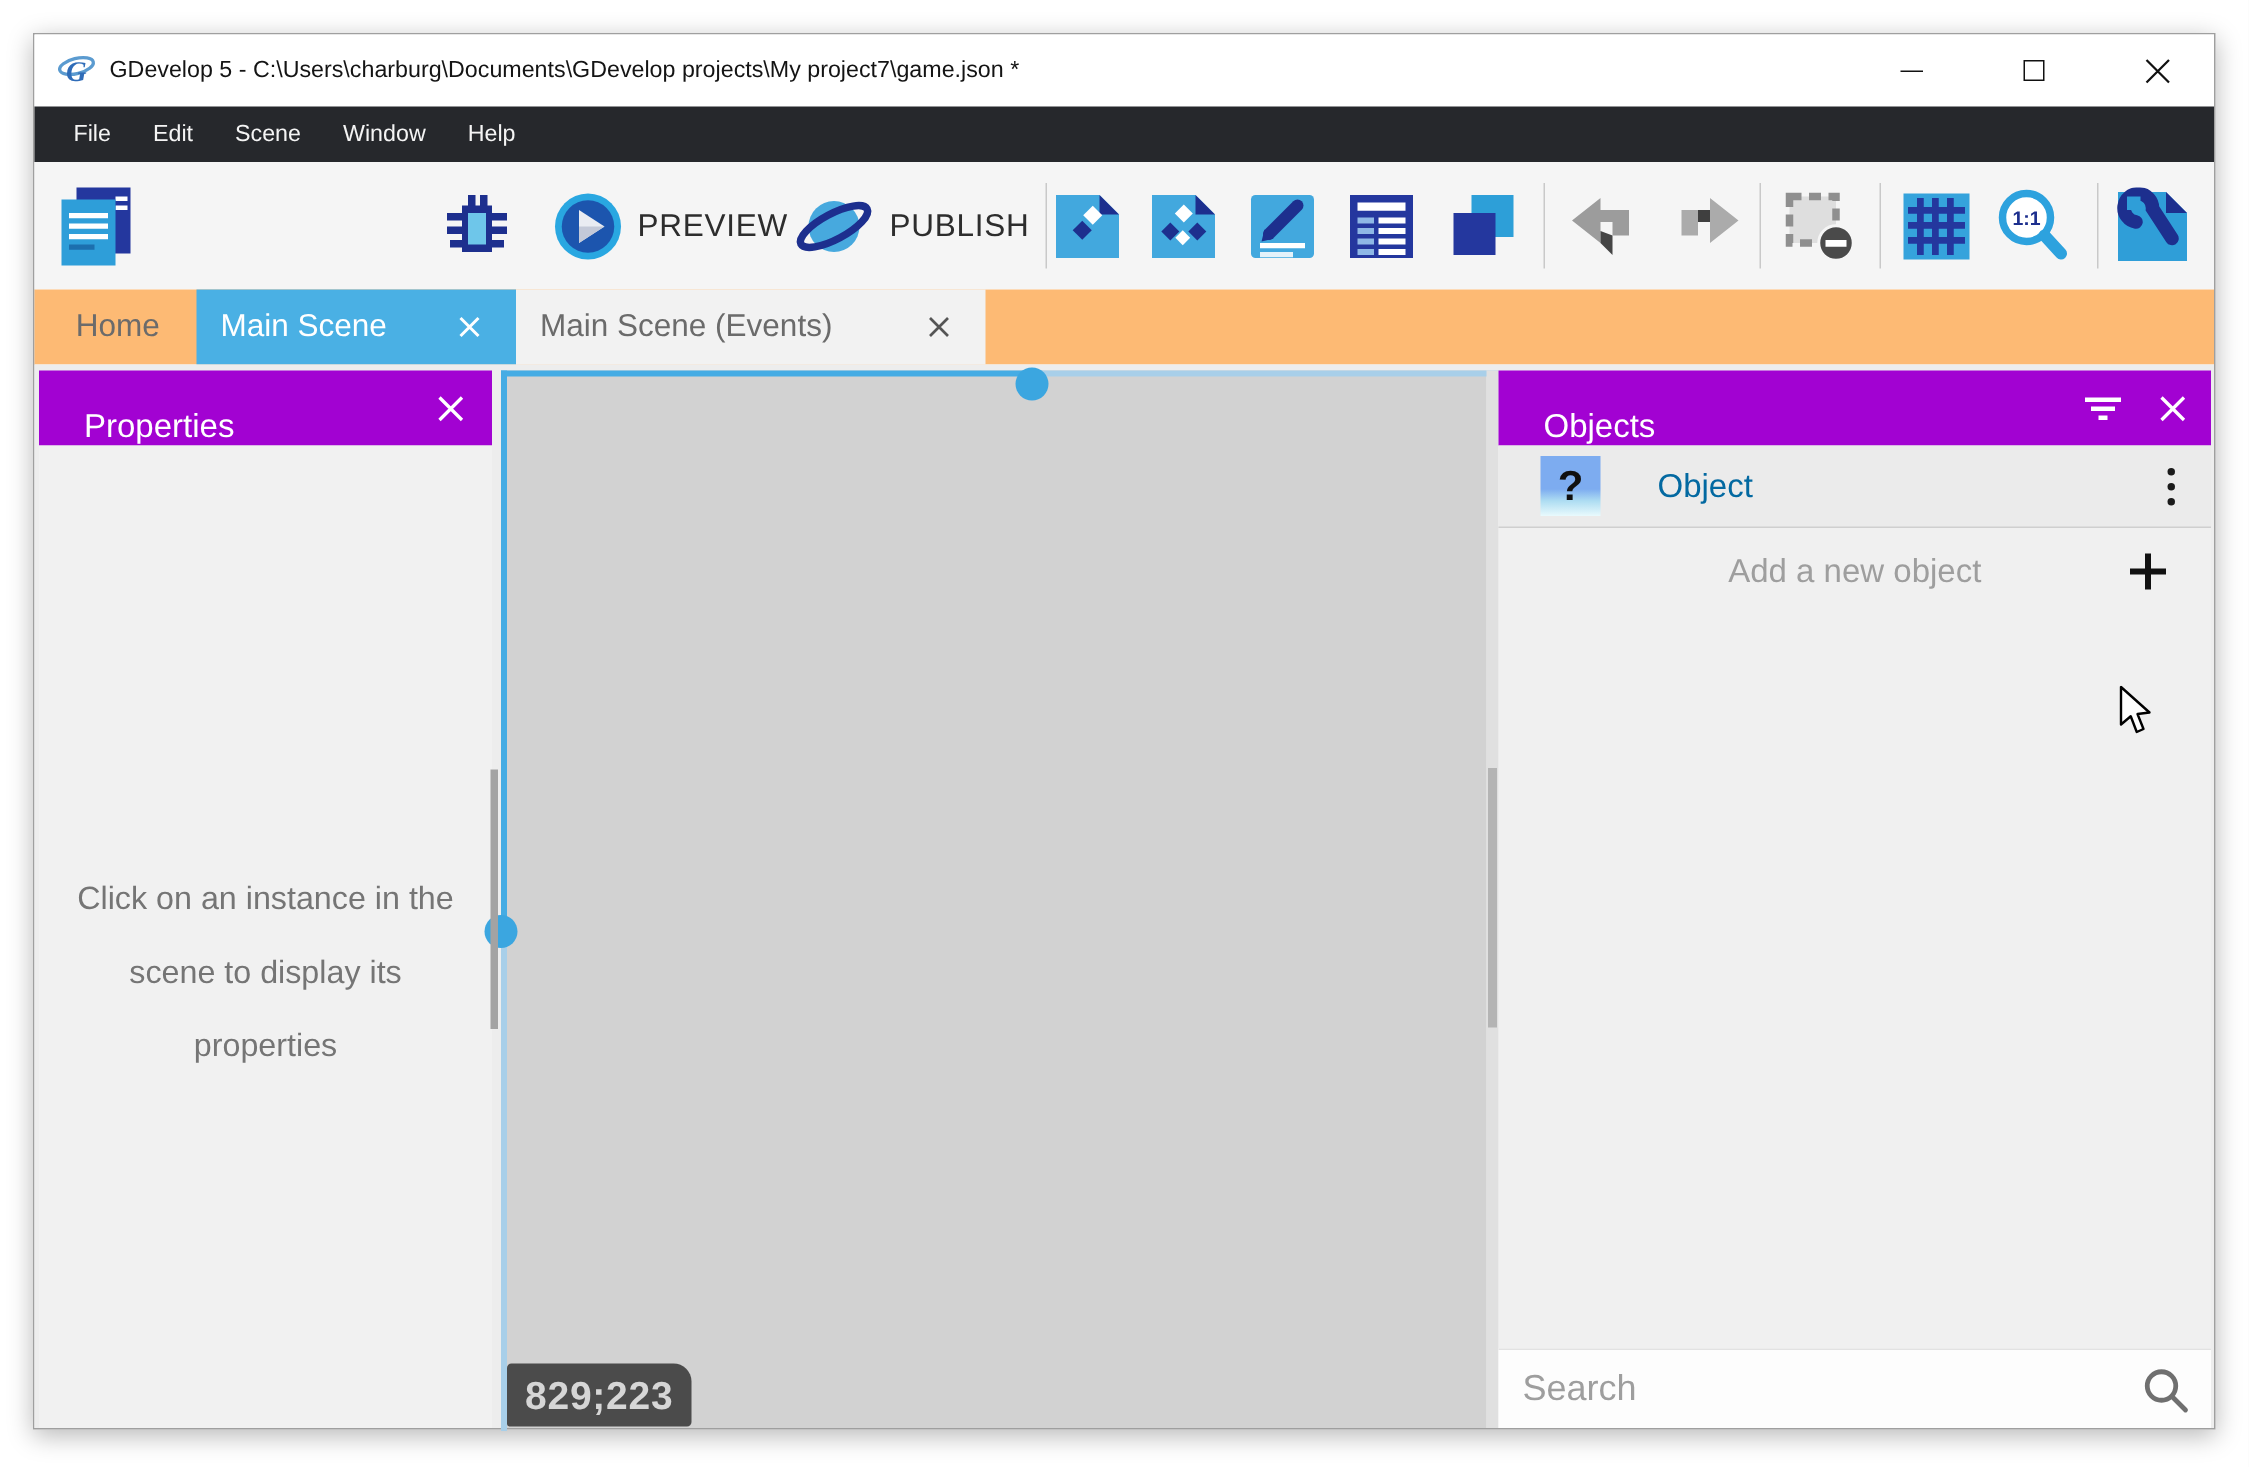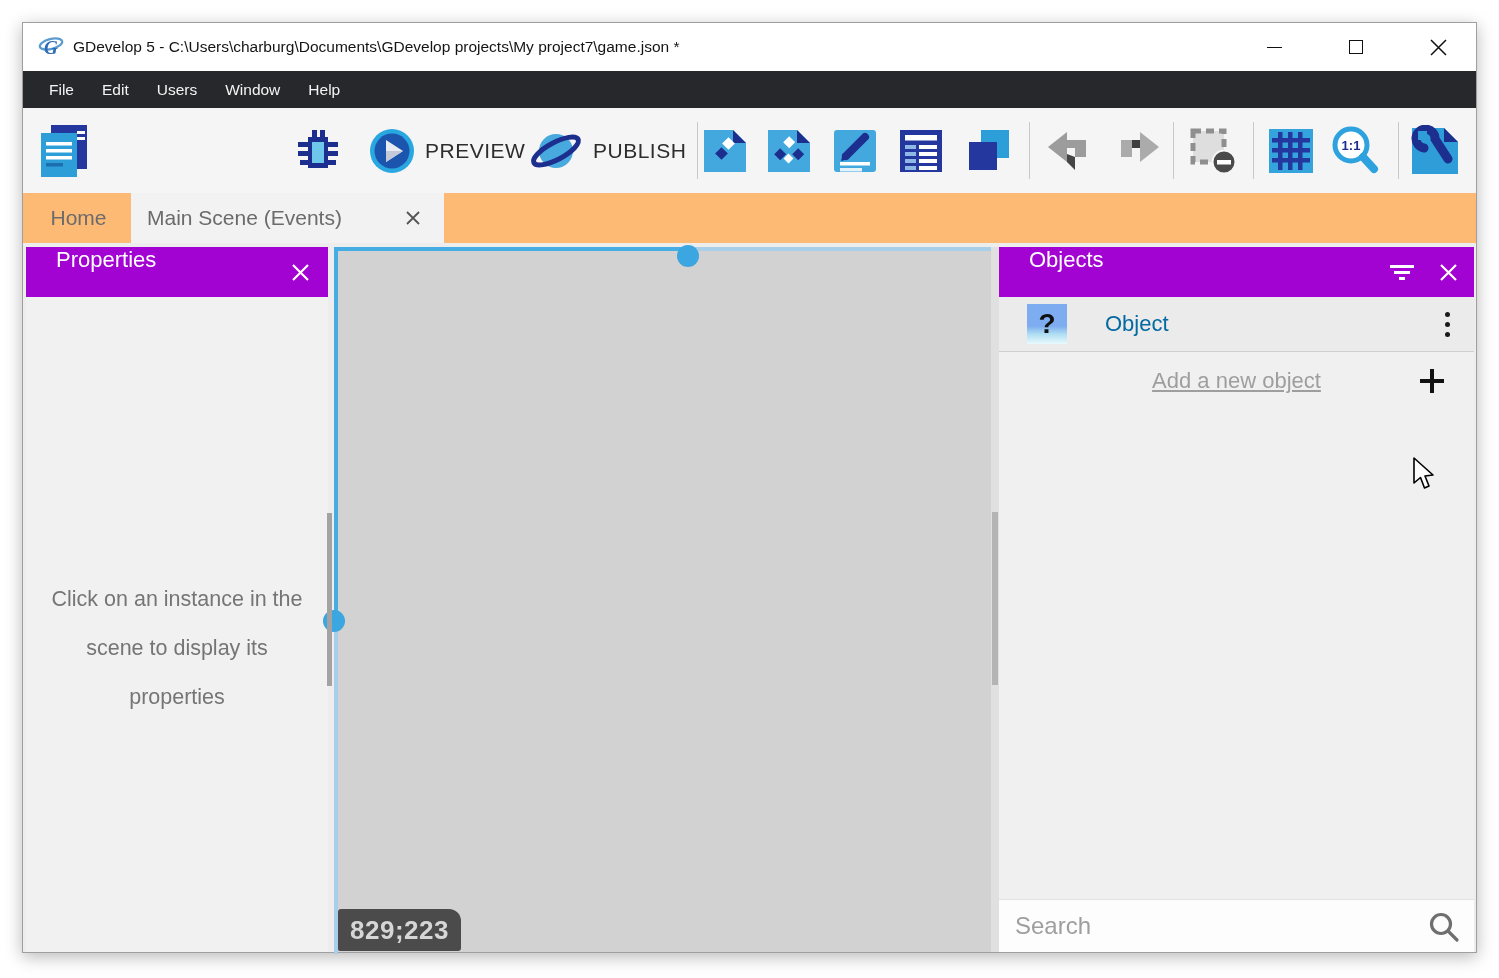--- a/index.html
+++ b/index.html
@@ -42,21 +42,21 @@
   .tab-active { width:213px; background:#4ab0e4; color:#fff; padding:0 20px 0 16px;
                 justify-content:space-between; }
   .tab-events { width:313px; background:#f2f2f2; padding:0 20px 0 16px;
                 justify-content:space-between; }
   .tab-close { display:flex; align-items:center; justify-content:center; width:22px; height:22px; }
 
   
   .content { position:absolute; left:0; top:220px; right:0; bottom:0; background:#ededed; }
 
   .panel-header { position:absolute; left:0; top:0; right:0; height:50px; background:#a202d2;
-                  display:flex; align-items:flex-start; }
+                  display:flex; align-items:flex-end; }
   .panel-title { color:#fff; font-size:22px; margin-left:30px; }
   .hdr-btn { position:absolute; top:0; height:50px; width:40px; background:transparent; border:none;
              display:flex; align-items:center; justify-content:center; }
 
   .properties-panel { position:absolute; left:3px; top:4px; width:302px; bottom:0; }
   .props-body { position:absolute; left:0; top:50px; right:0; bottom:0; background:#f1f1f1; }
   .props-empty { margin:278px auto 0; width:256px; text-align:center; font-size:21.5px;
                  line-height:49px; color:#757575; }
 
   .canvas { position:absolute; left:315px; top:4px; width:653px; bottom:0; background:#d2d2d2; }
@@ -80,21 +80,21 @@
              border-bottom:1px solid #cfcfcf; display:flex; align-items:center; padding-left:28px; }
   .obj-thumb { width:40px; height:40px; background:linear-gradient(#7dacf0 55%, #aeddf2 75%, #e9fafd 100%);
                display:flex; align-items:center; justify-content:center;
                font-size:28px; font-weight:bold; color:#101010; }
   .obj-label { margin-left:38px; font-size:22px; color:#0369a1; }
   .kebab { margin-left:auto; margin-right:24px; background:transparent; border:none;
            display:flex; flex-direction:column; align-items:center; }
   .kebab i { width:5px; height:5px; border-radius:50%; background:#1b1b1b; display:block; margin:2.5px 0; }
   .add-row { position:absolute; left:0; top:106px; right:0; height:55px; display:flex;
              align-items:center; justify-content:center; background:transparent; border:none; width:100%; }
-  .add-label { font-size:22px; color:#9e9e9e;text-decoration:underline; }
+  .add-label { font-size:22px; color:#9e9e9e; }
   .plus-btn { position:absolute; right:20px; top:106px; height:55px; width:44px; background:transparent;
               border:none; display:flex; align-items:center; justify-content:center; }
   .search-bar { position:absolute; left:0; right:0; bottom:0; height:53px; background:#fdfdfd;
                 border-top:1px solid #e2e2e2; }
   .search-input { position:absolute; left:0; top:0; width:100%; height:100%; border:none; outline:none;
                   background:transparent; font-size:24px; color:#a21caf; padding:0 56px 0 16px;
                   font-family:"Liberation Sans","DejaVu Sans",sans-serif; }
   .search-input::placeholder { color:#9e9e9e; }
   .search-icon { position:absolute; right:14px; top:11px; }
 
@@ -125,21 +125,21 @@
           <svg width="17" height="17" viewBox="0 0 17 17">
             <path d="M1 1 L16 16 M16 1 L1 16" stroke="#111" stroke-width="1.5"></path>
           </svg>
         </button>
       </div>
     </div>
 
     <div class="menubar">
       <span class="menu-item">File</span>
       <span class="menu-item">Edit</span>
-      <span class="menu-item">Users</span>
+      <span class="menu-item">Scene</span>
       <span class="menu-item">Window</span>
       <span class="menu-item">Help</span>
     </div>
 
     <div class="toolbar">
 
       <button class="tb-item" style="left:14px">
         <svg width="54" height="56" viewBox="0 0 54 56">
           <rect x="14" y="2" width="36" height="44" fill="#24379e"></rect>
           <rect x="40" y="8" width="8" height="3" fill="#fff"></rect>
@@ -300,20 +300,28 @@
           <polygon points="35,3 49,17 35,17" fill="#1d2f8e"></polygon>
           <path d="M15 23 A9.5 9.5 0 1 1 26 14 L39 34" stroke="#1d2f8e" stroke-width="9" fill="none" stroke-linecap="round"></path>
           <rect x="9" y="6" width="9" height="9" fill="#2f9ed8"></rect>
         </svg>
       </button>
     </div>
 
     <div class="tabbar">
       <button class="tab tab-home">
         <span>Home</span>
+      </button>
+      <button class="tab tab-active">
+        <span>Main Scene</span>
+        <span class="tab-close">
+          <svg width="16" height="16" viewBox="0 0 16 16">
+            <path d="M2 2 L14 14 M14 2 L2 14" stroke="#ffffff" stroke-width="2"></path>
+          </svg>
+        </span>
       </button>
       <button class="tab tab-events">
         <span>Main Scene (Events)</span>
         <span class="tab-close">
           <svg width="16" height="16" viewBox="0 0 16 16">
             <path d="M2 2 L14 14 M14 2 L2 14" stroke="#555" stroke-width="1.8"></path>
           </svg>
         </span>
       </button>
     </div>

